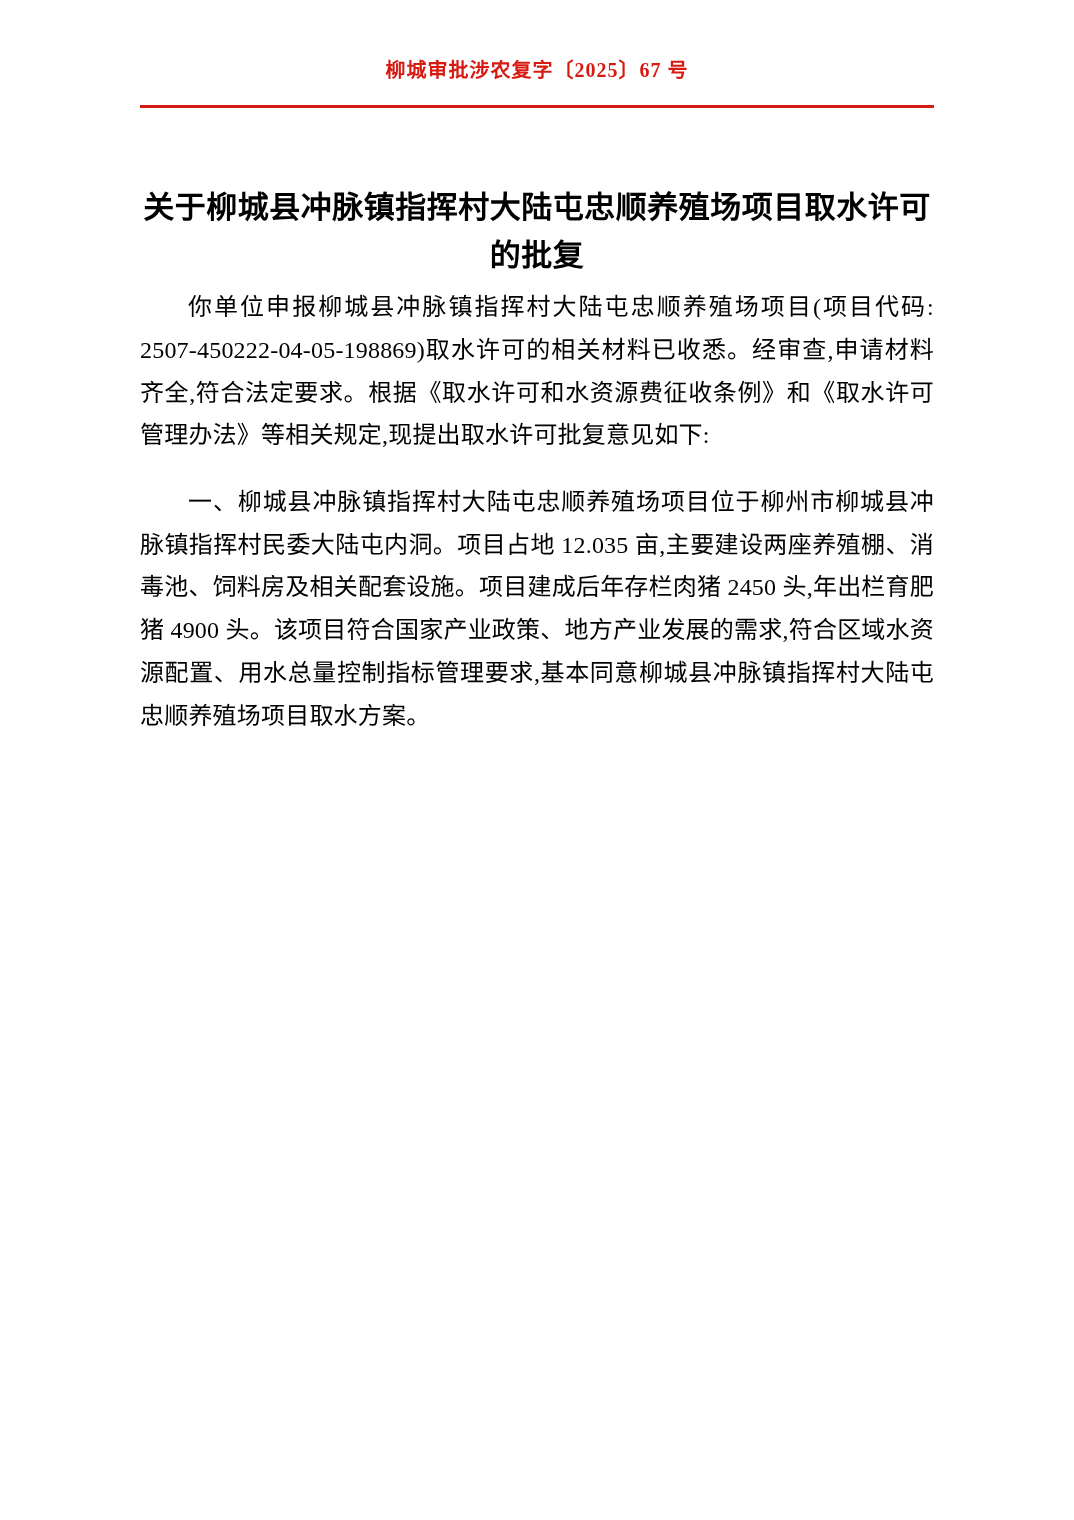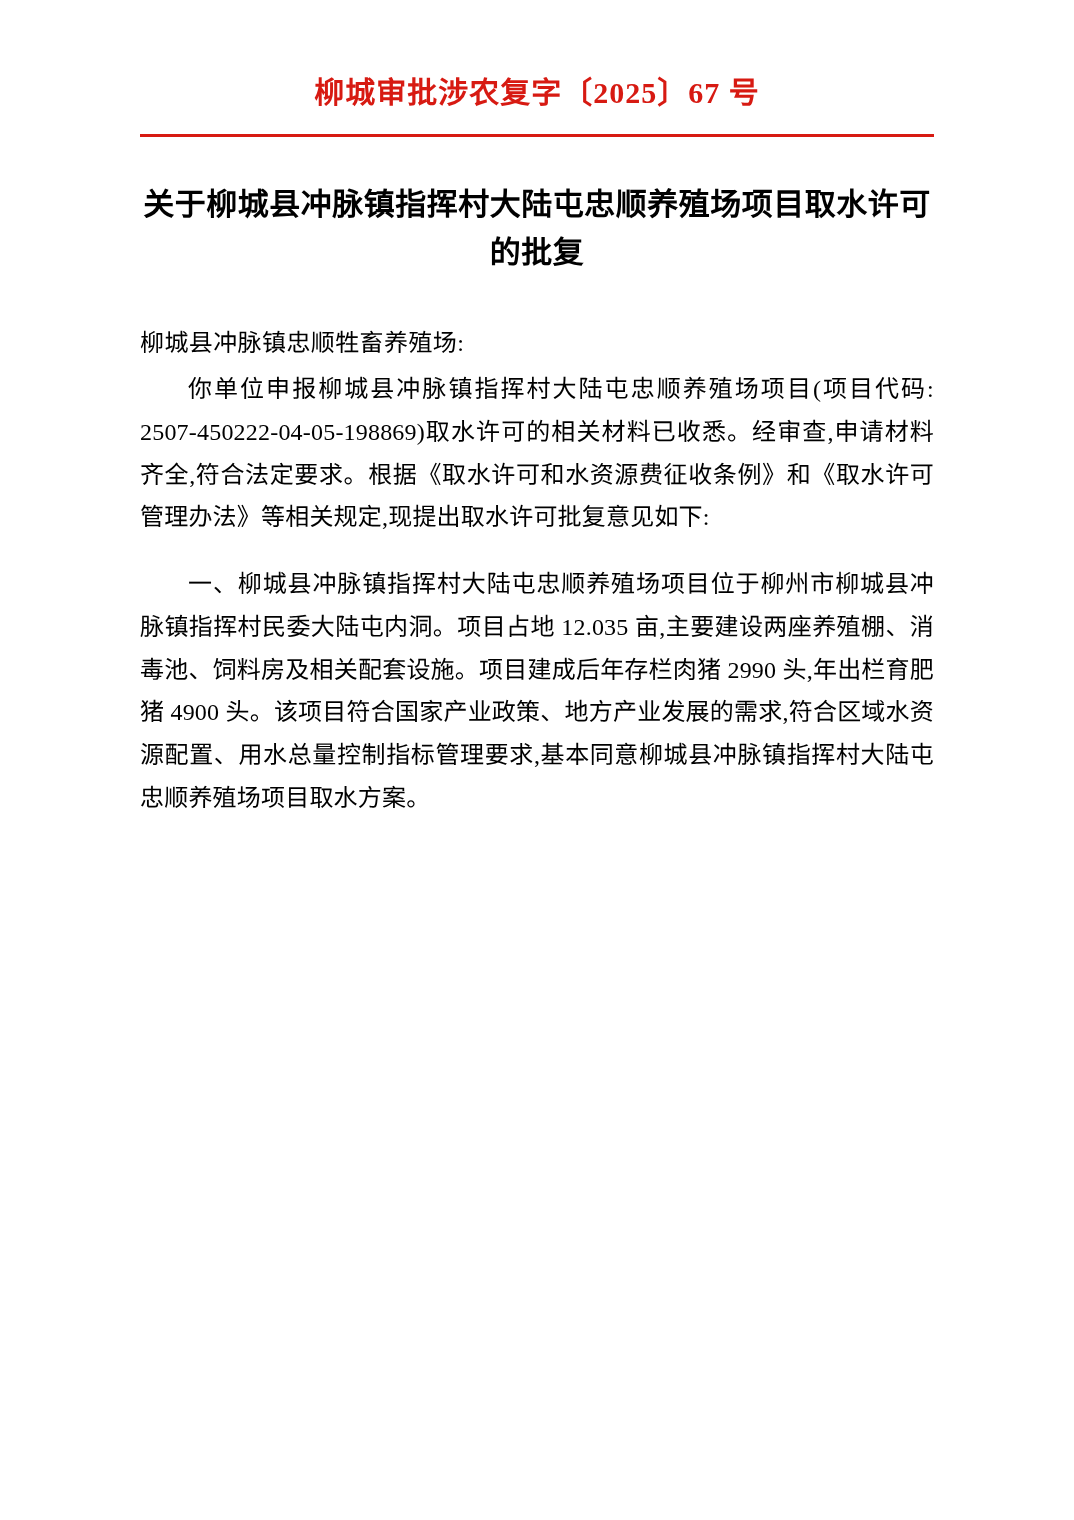--- a/index.html
+++ b/index.html
@@ -29,39 +29,39 @@
     font-weight: bold;
     font-size: 54px;
     letter-spacing: 18px;
     padding-left: 18px;
     margin-top: 182px;
     line-height: 1.2;
     white-space: nowrap;
   }
   .doc-number {
     text-align: center;
-    font-size: 30px;
+    font-size: 20px;
     color: #d71a12;
     font-family: "Liberation Serif", "DejaVu Serif", serif;
     font-weight: bold;
     letter-spacing: 1px;
-    margin-top: 68px;
+    margin-top: 54px;
   }
   .red-rule {
     margin-top: 22px;
     height: 3px;
     background: #d71a12;
     width: 100%;
   }
   .doc-title {
     text-align: center;
     font-size: 31px;
     font-weight: bold;
     line-height: 1.55;
-    margin-top: 44px;
+    margin-top: 76px;
     letter-spacing: 0.5px;
   }
   .addressee {
     margin-top: 48px;
     font-size: 24px;
     line-height: 1.55;
     letter-spacing: 0.4px;
   }
   .body-para {
     font-size: 24px;
@@ -78,20 +78,19 @@
 
 <div class="page">
 
 
   <div class="doc-number">柳城审批涉农复字〔2025〕67 号</div>
 
   <div class="red-rule"></div>
 
   <div class="doc-title">关于柳城县冲脉镇指挥村大陆屯忠顺养殖场项目取水许可的批复</div>
 
-  <div class="addressee">柳城县冲脉镇忠顺牲畜养殖场:</div>
 
   <p class="body-para">你单位申报柳城县冲脉镇指挥村大陆屯忠顺养殖场项目(项目代码: 2507-450222-04-05-198869)取水许可的相关材料已收悉。经审查,申请材料齐全,符合法定要求。根据《取水许可和水资源费征收条例》和《取水许可管理办法》等相关规定,现提出取水许可批复意见如下:</p>
 
-  <p class="body-para">一、柳城县冲脉镇指挥村大陆屯忠顺养殖场项目位于柳州市柳城县冲脉镇指挥村民委大陆屯内洞。项目占地 12.035 亩,主要建设两座养殖棚、消毒池、饲料房及相关配套设施。项目建成后年存栏肉猪 2990 头,年出栏育肥猪 4900 头。该项目符合国家产业政策、地方产业发展的需求,符合区域水资源配置、用水总量控制指标管理要求,基本同意柳城县冲脉镇指挥村大陆屯忠顺养殖场项目取水方案。</p>
+  <p class="body-para">一、柳城县冲脉镇指挥村大陆屯忠顺养殖场项目位于柳州市柳城县冲脉镇指挥村民委大陆屯内洞。项目占地 12.035 亩,主要建设两座养殖棚、消毒池、饲料房及相关配套设施。项目建成后年存栏肉猪 2450 头,年出栏育肥猪 4900 头。该项目符合国家产业政策、地方产业发展的需求,符合区域水资源配置、用水总量控制指标管理要求,基本同意柳城县冲脉镇指挥村大陆屯忠顺养殖场项目取水方案。</p>
 
 
 </div>
 
 </body></html>

